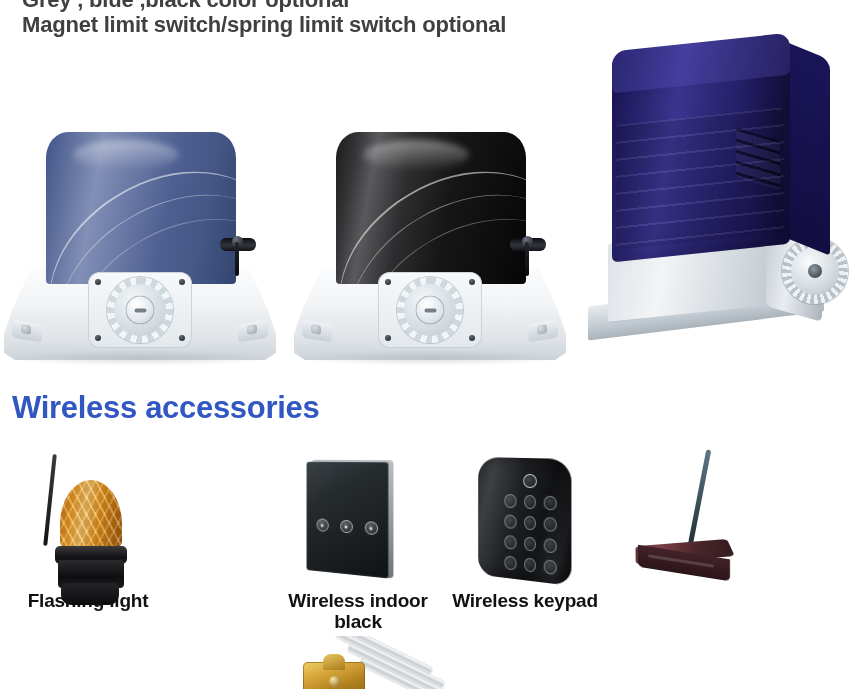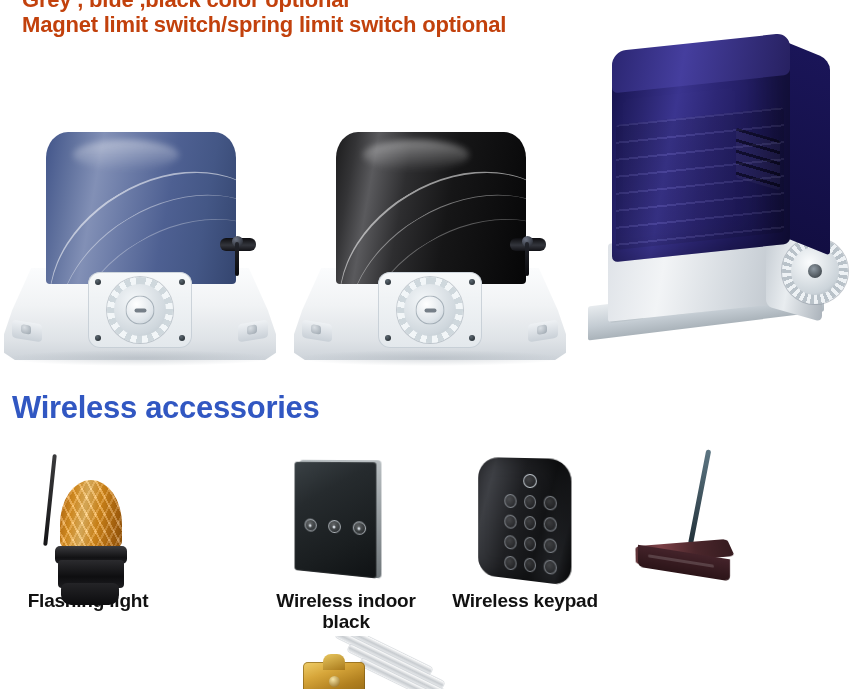--- a/index.html
+++ b/index.html
@@ -21,21 +21,21 @@
   .headings {
     position: absolute;
     left: 0; top: 0;
     width: 854px;
   }
   .heading-line {
     font-weight: bold;
     font-size: 22px;
     letter-spacing: -0.2px;
     white-space: nowrap;
-    color: #c2410c;
+    color: #404040;
   }
   .heading-clipped {
     position: absolute;
     left: 22px;
     top: -13px;
     height: 26px;
     overflow: hidden;
   }
   .heading-main {
     position: absolute;
@@ -754,21 +754,21 @@
       <div class="antenna"></div>
       <div class="dome"></div>
       <div class="collar"></div>
       <div class="body"></div>
       <div class="foot"></div>
     </div>
     <div class="acc-label">Flashing light</div>
   </div>
 
 
-  <div class="accessory indoor-switch" style="left:271px;">
+  <div class="accessory indoor-switch" style="left:283px;">
     <div class="acc-art">
       <div class="sw-edge"></div>
       <div class="sw-panel">
         <div class="sw-dots">
           <span class="sw-dot"></span>
           <span class="sw-dot"></span>
           <span class="sw-dot"></span>
         </div>
       </div>
     </div>

